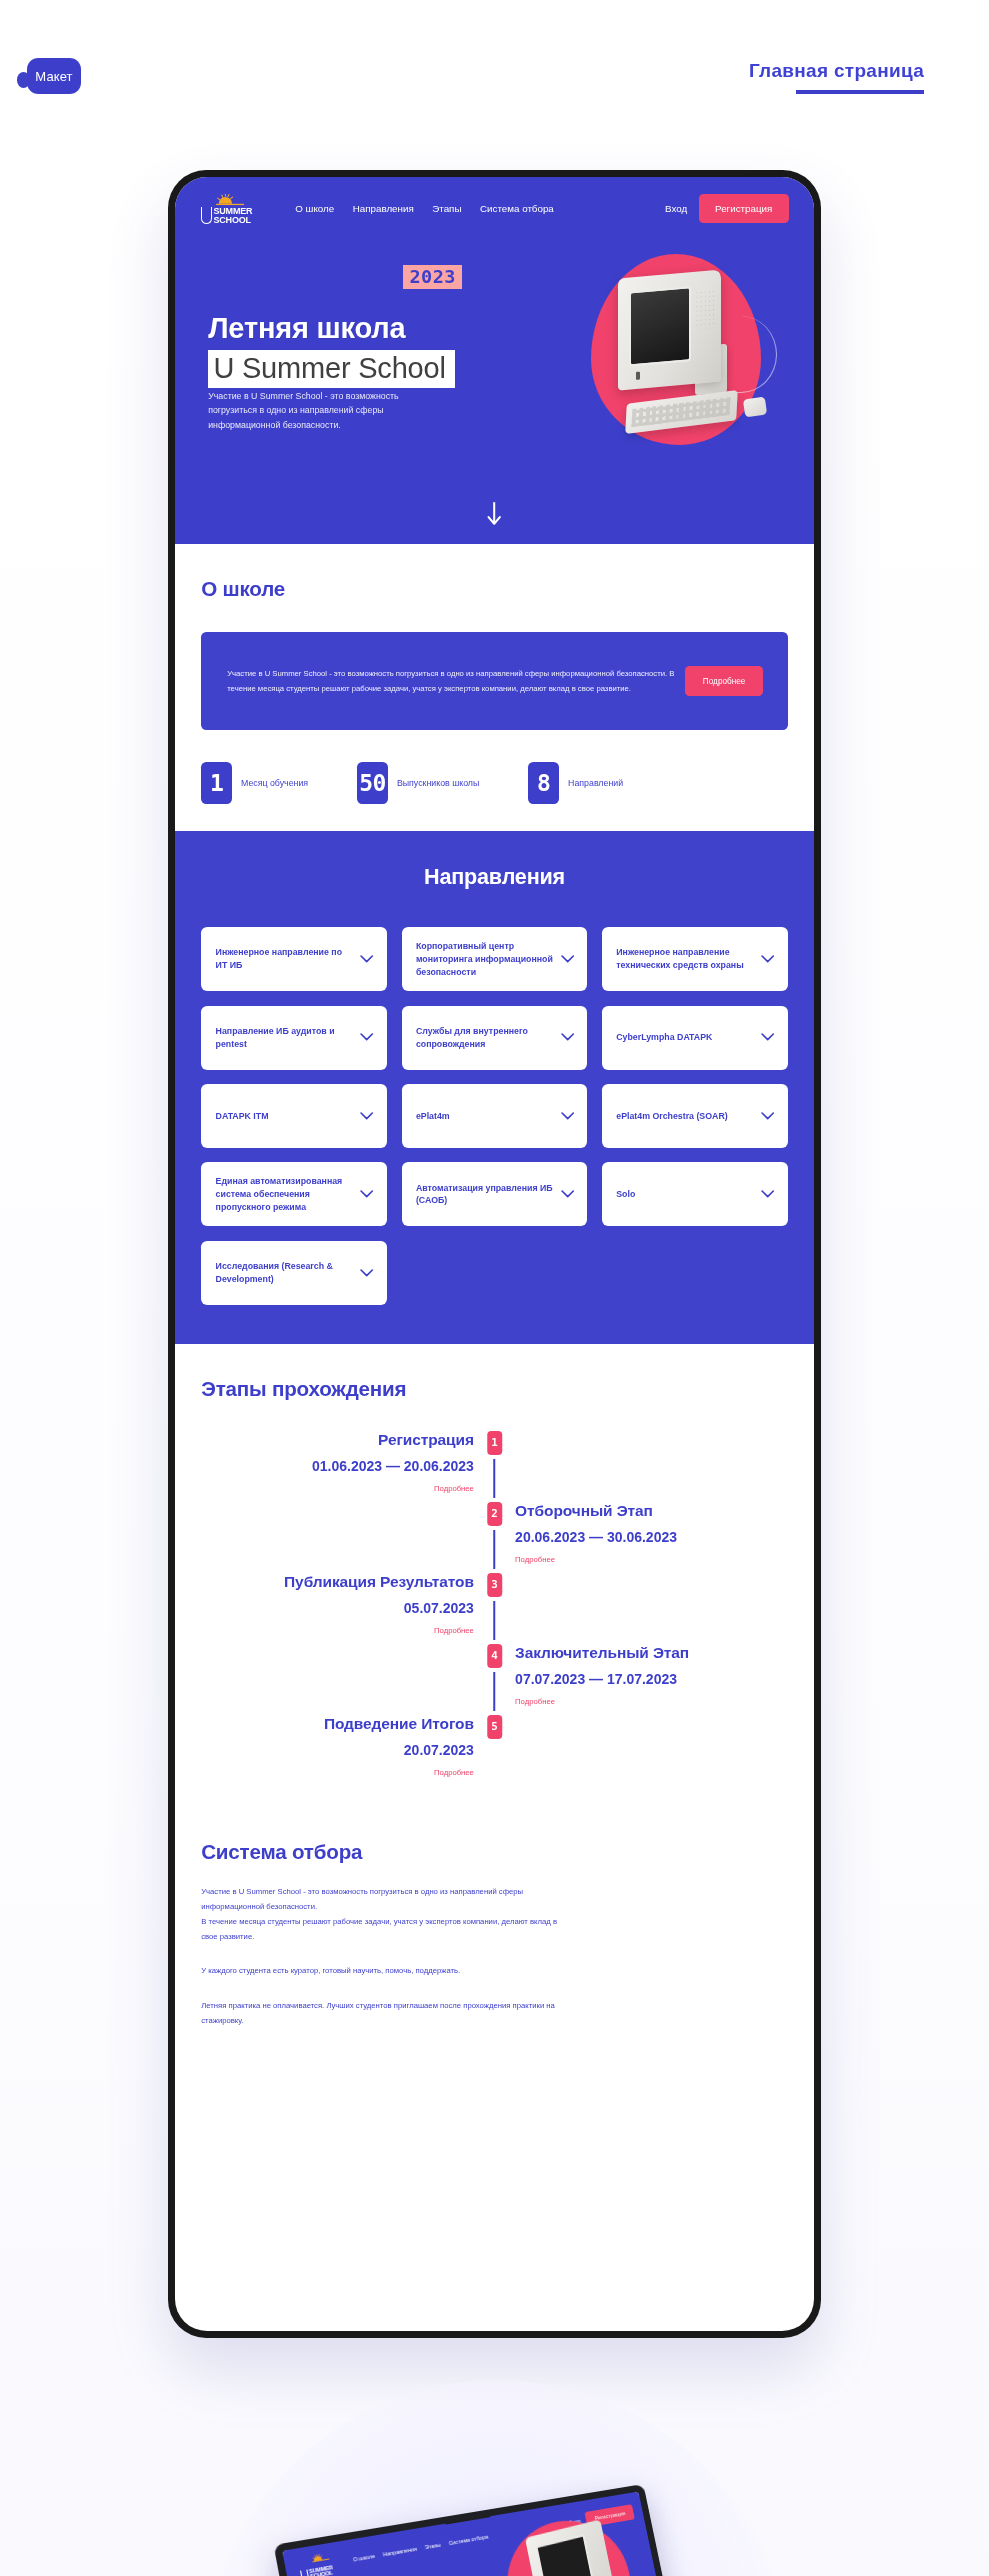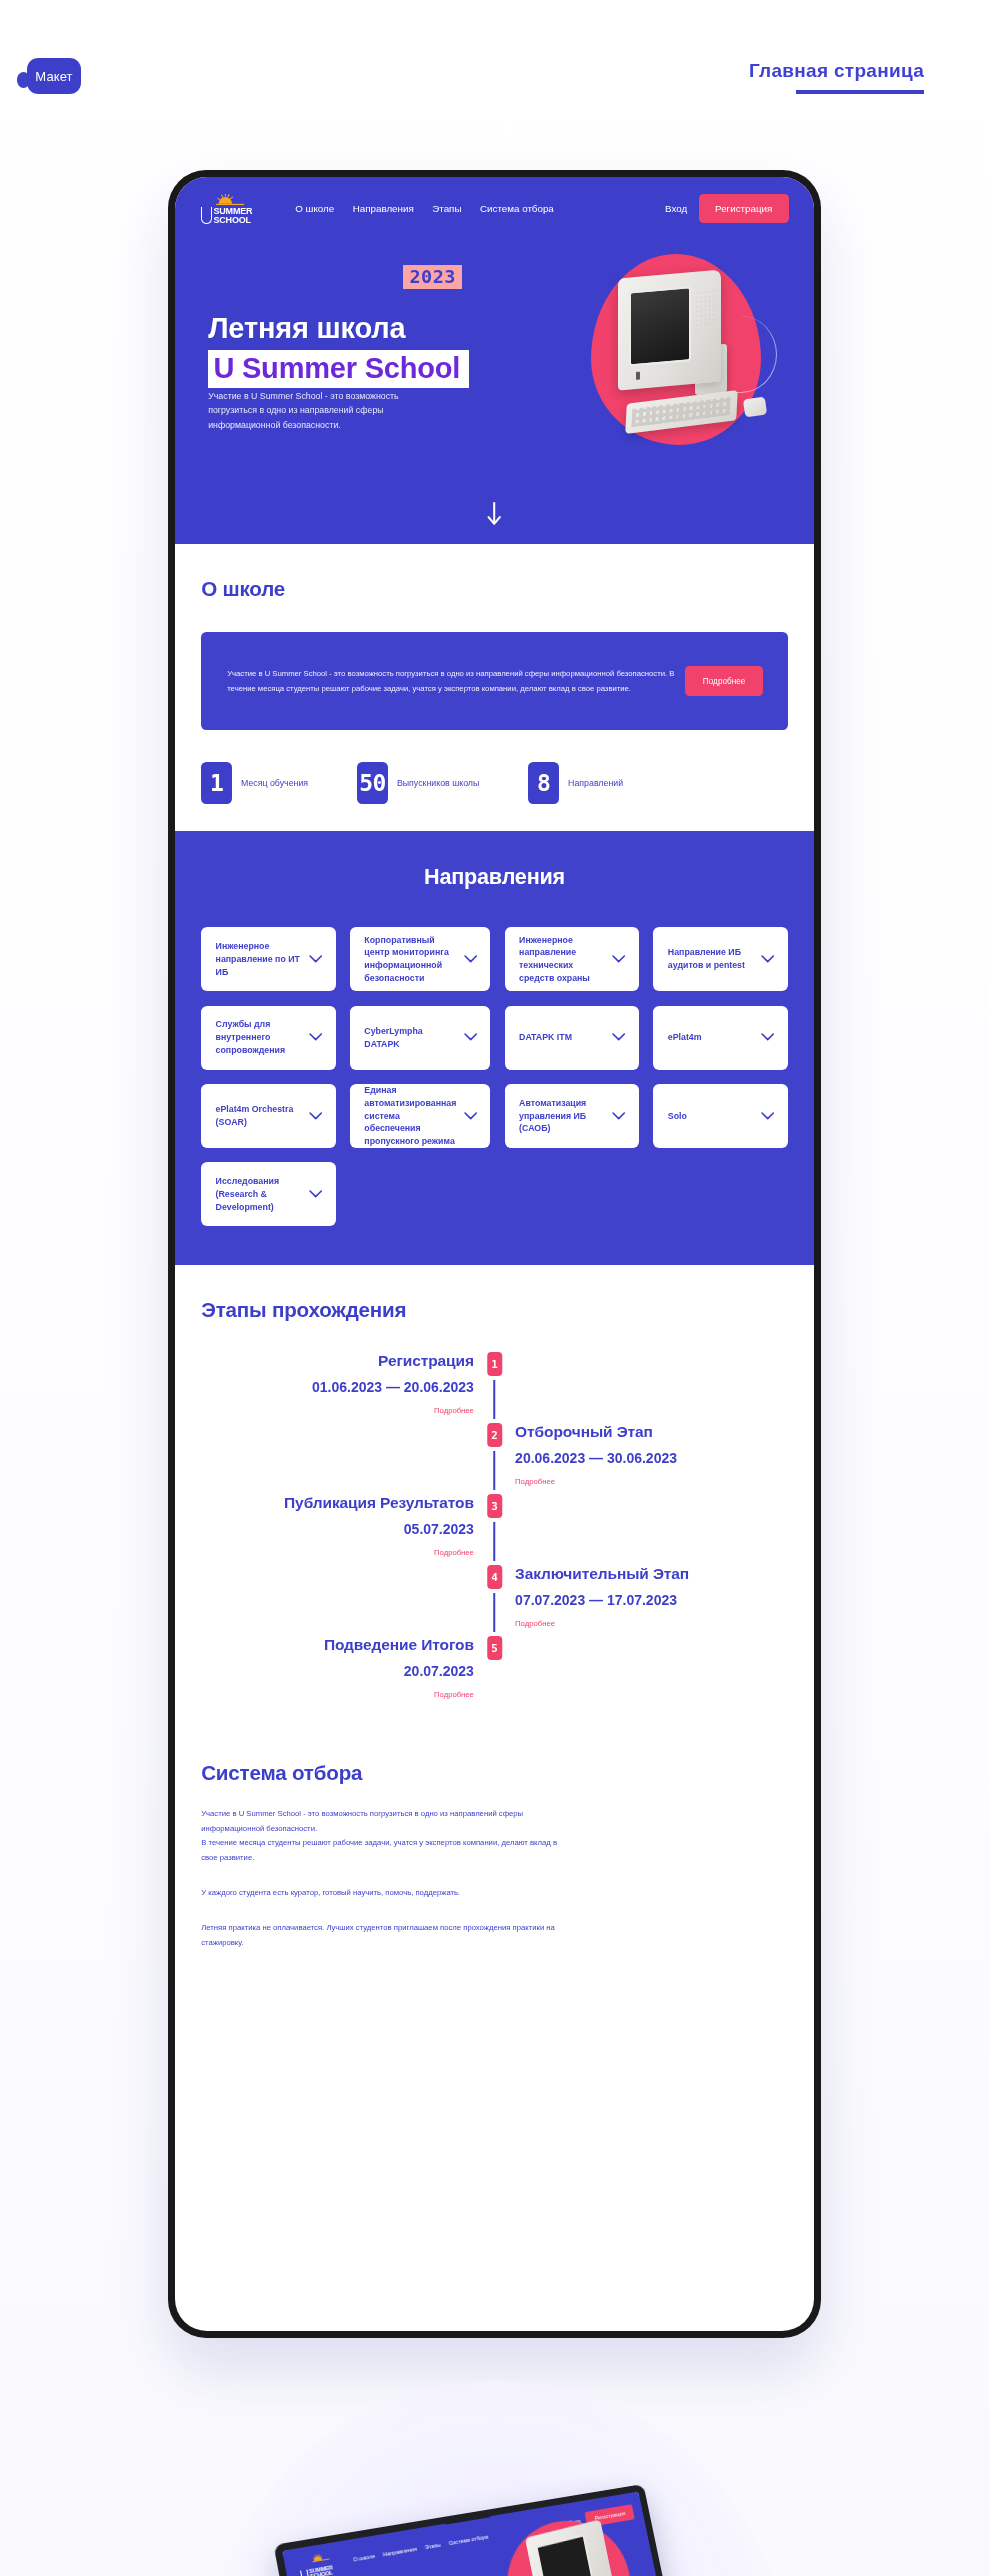--- a/index.html
+++ b/index.html
@@ -194,21 +194,21 @@
   }
   .hero-title-1 {
     color: #ffffff; font-size: 29px; font-weight: 700; letter-spacing: -0.2px;
     line-height: 1; text-shadow: 1px 1px 0 rgba(0,0,0,.10);
   }
   .hero-title-2-wrap {
     margin-top: 7.2px; display: inline-block;
     background: #ffffff; padding: 3.6px 9.3px 4.6px 5.2px;
   }
   .hero-title-2 {
-    color: #6d28d9; font-size: 29px; font-weight: 700; letter-spacing: -0.2px;
+    color: #404040; font-size: 29px; font-weight: 400; letter-spacing: -0.2px;
     line-height: 1;
   }
   .hero-year-wrap {
     position: absolute; left: 192px; top: 88px;
     background: #fca5a5; padding: 2.6px 6.2px 3.1px 6.2px; margin-left: 36px;
   }
   .hero-year {
     color: #3d3fcb; font-size: 18.5px; font-weight: 700;
     font-family: "DejaVu Sans Mono", monospace; letter-spacing: 0.5px; line-height: 1;
   }
@@ -255,21 +255,21 @@
   .stat-label { color: #3d3fcb; font-size: 8.8px; }
 
   
   .sec-dirs { background: #4042cc; padding: 33px 26px 39px 26px; }
   .h2-white {
     color: #ffffff; font-size: 21.6px; font-weight: 700;
     text-align: center; letter-spacing: -0.2px;
   }
   .dirs-grid {
     margin-top: 37px;
-    display: grid; grid-template-columns: repeat(4, 1fr);
+    display: grid; grid-template-columns: repeat(3, 1fr);
     gap: 14.4px 14.4px;
   }
   .dir-card {
     background: #ffffff; border-radius: 6.2px;
     min-height: 64px;
     display: flex; align-items: center; justify-content: space-between;
     padding: 0 13.4px 0 14.4px; cursor: pointer;
   }
   .dir-label {
     color: #3d3fcb; font-size: 8.8px; font-weight: 700; line-height: 1.45;

